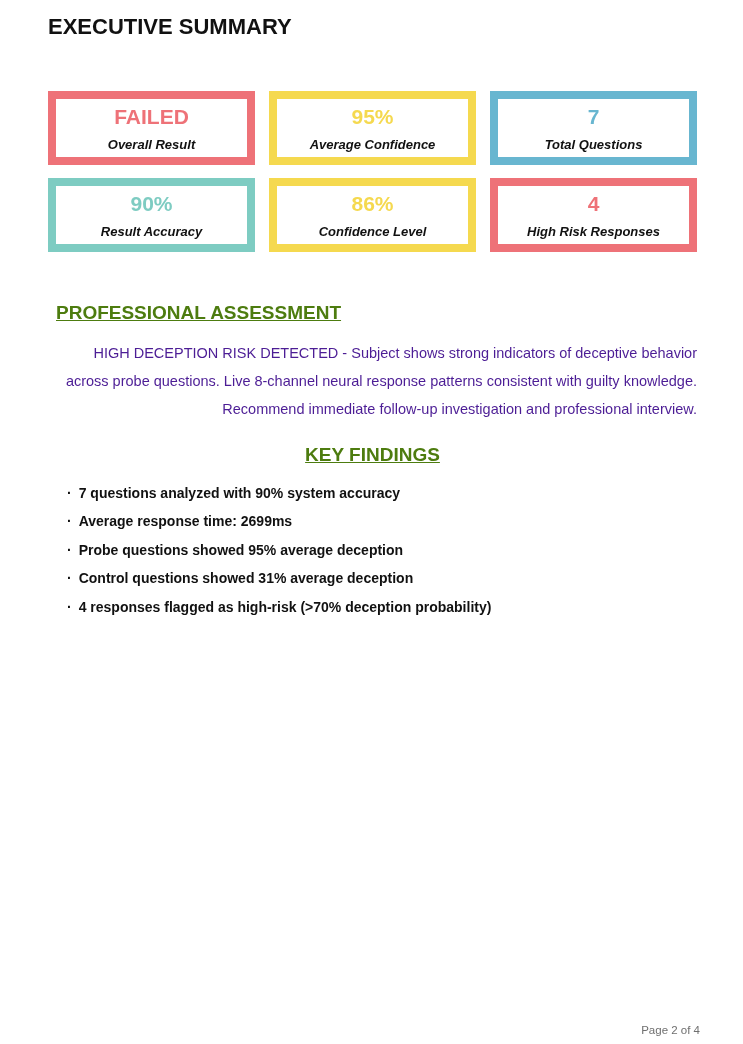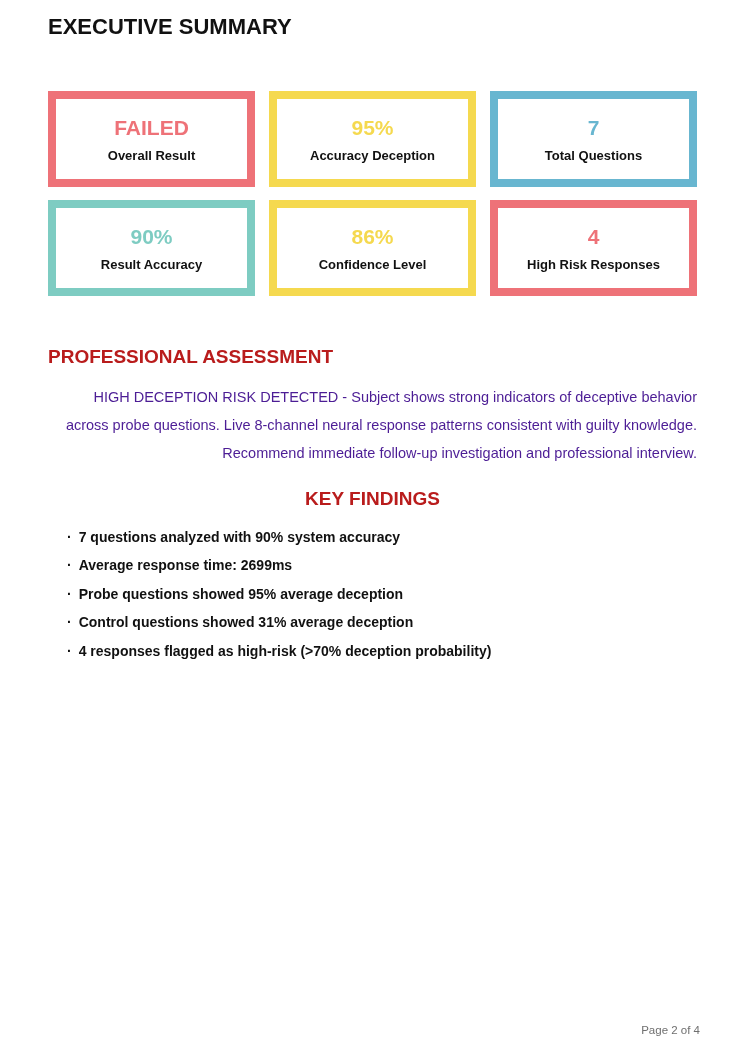--- a/index.html
+++ b/index.html
@@ -26,56 +26,58 @@
   }
   .cards {
     margin-top: 51px;
     display: grid;
     grid-template-columns: repeat(3, 1fr);
     column-gap: 14px;
     row-gap: 13px;
   }
   .card {
     box-sizing: border-box;
-    height: 96px;
+    height: 74px;
     border: 8px solid #cccccc;
     background: #ffffff;
     display: flex;
     flex-direction: column;
     align-items: center;
     justify-content: center;
     text-align: center;
   }
   .card .value {
     font-size: 21px;
     font-weight: 700;
     line-height: 1;
   }
   .card .label {
     font-size: 13px;
     font-weight: 700;
     color: #111111;
     margin-top: 11px;
     line-height: 1;
+    font-style: italic;
   }
   .accent-coral  { border-color: var(--coral); }
   .accent-coral  .value { color: var(--coral); }
   .accent-yellow { border-color: var(--yellow); }
   .accent-yellow .value { color: var(--yellow); }
   .accent-blue   { border-color: var(--blue); }
   .accent-blue   .value { color: var(--blue); }
   .accent-teal   { border-color: var(--teal); }
   .accent-teal   .value { color: var(--teal); }
 
   .section-heading {
     font-size: 19px;
     font-weight: 700;
-    margin: 0;
-    color: #b91c1c;
+    margin: 8px;
+    color: #4d7c0f;
     line-height: 1.2;
+    text-decoration: underline;
   }
   .pa-heading { margin-top: 50px; }
   .pa-body {
     margin: 14px 0 0 0;
     font-size: 14.5px;
     line-height: 28px;
     font-weight: 400;
     color: #4c1d95;
     max-width: 655px;
     text-align: right;
@@ -114,21 +116,21 @@
 
   <div class="cards">
 
     <div class="card accent-coral">
       <div class="value">FAILED</div>
       <div class="label">Overall Result</div>
     </div>
 
     <div class="card accent-yellow">
       <div class="value">95%</div>
-      <div class="label">Accuracy Deception</div>
+      <div class="label">Average Confidence</div>
     </div>
 
     <div class="card accent-blue">
       <div class="value">7</div>
       <div class="label">Total Questions</div>
     </div>
 
     <div class="card accent-teal">
       <div class="value">90%</div>
       <div class="label">Result Accuracy</div>

